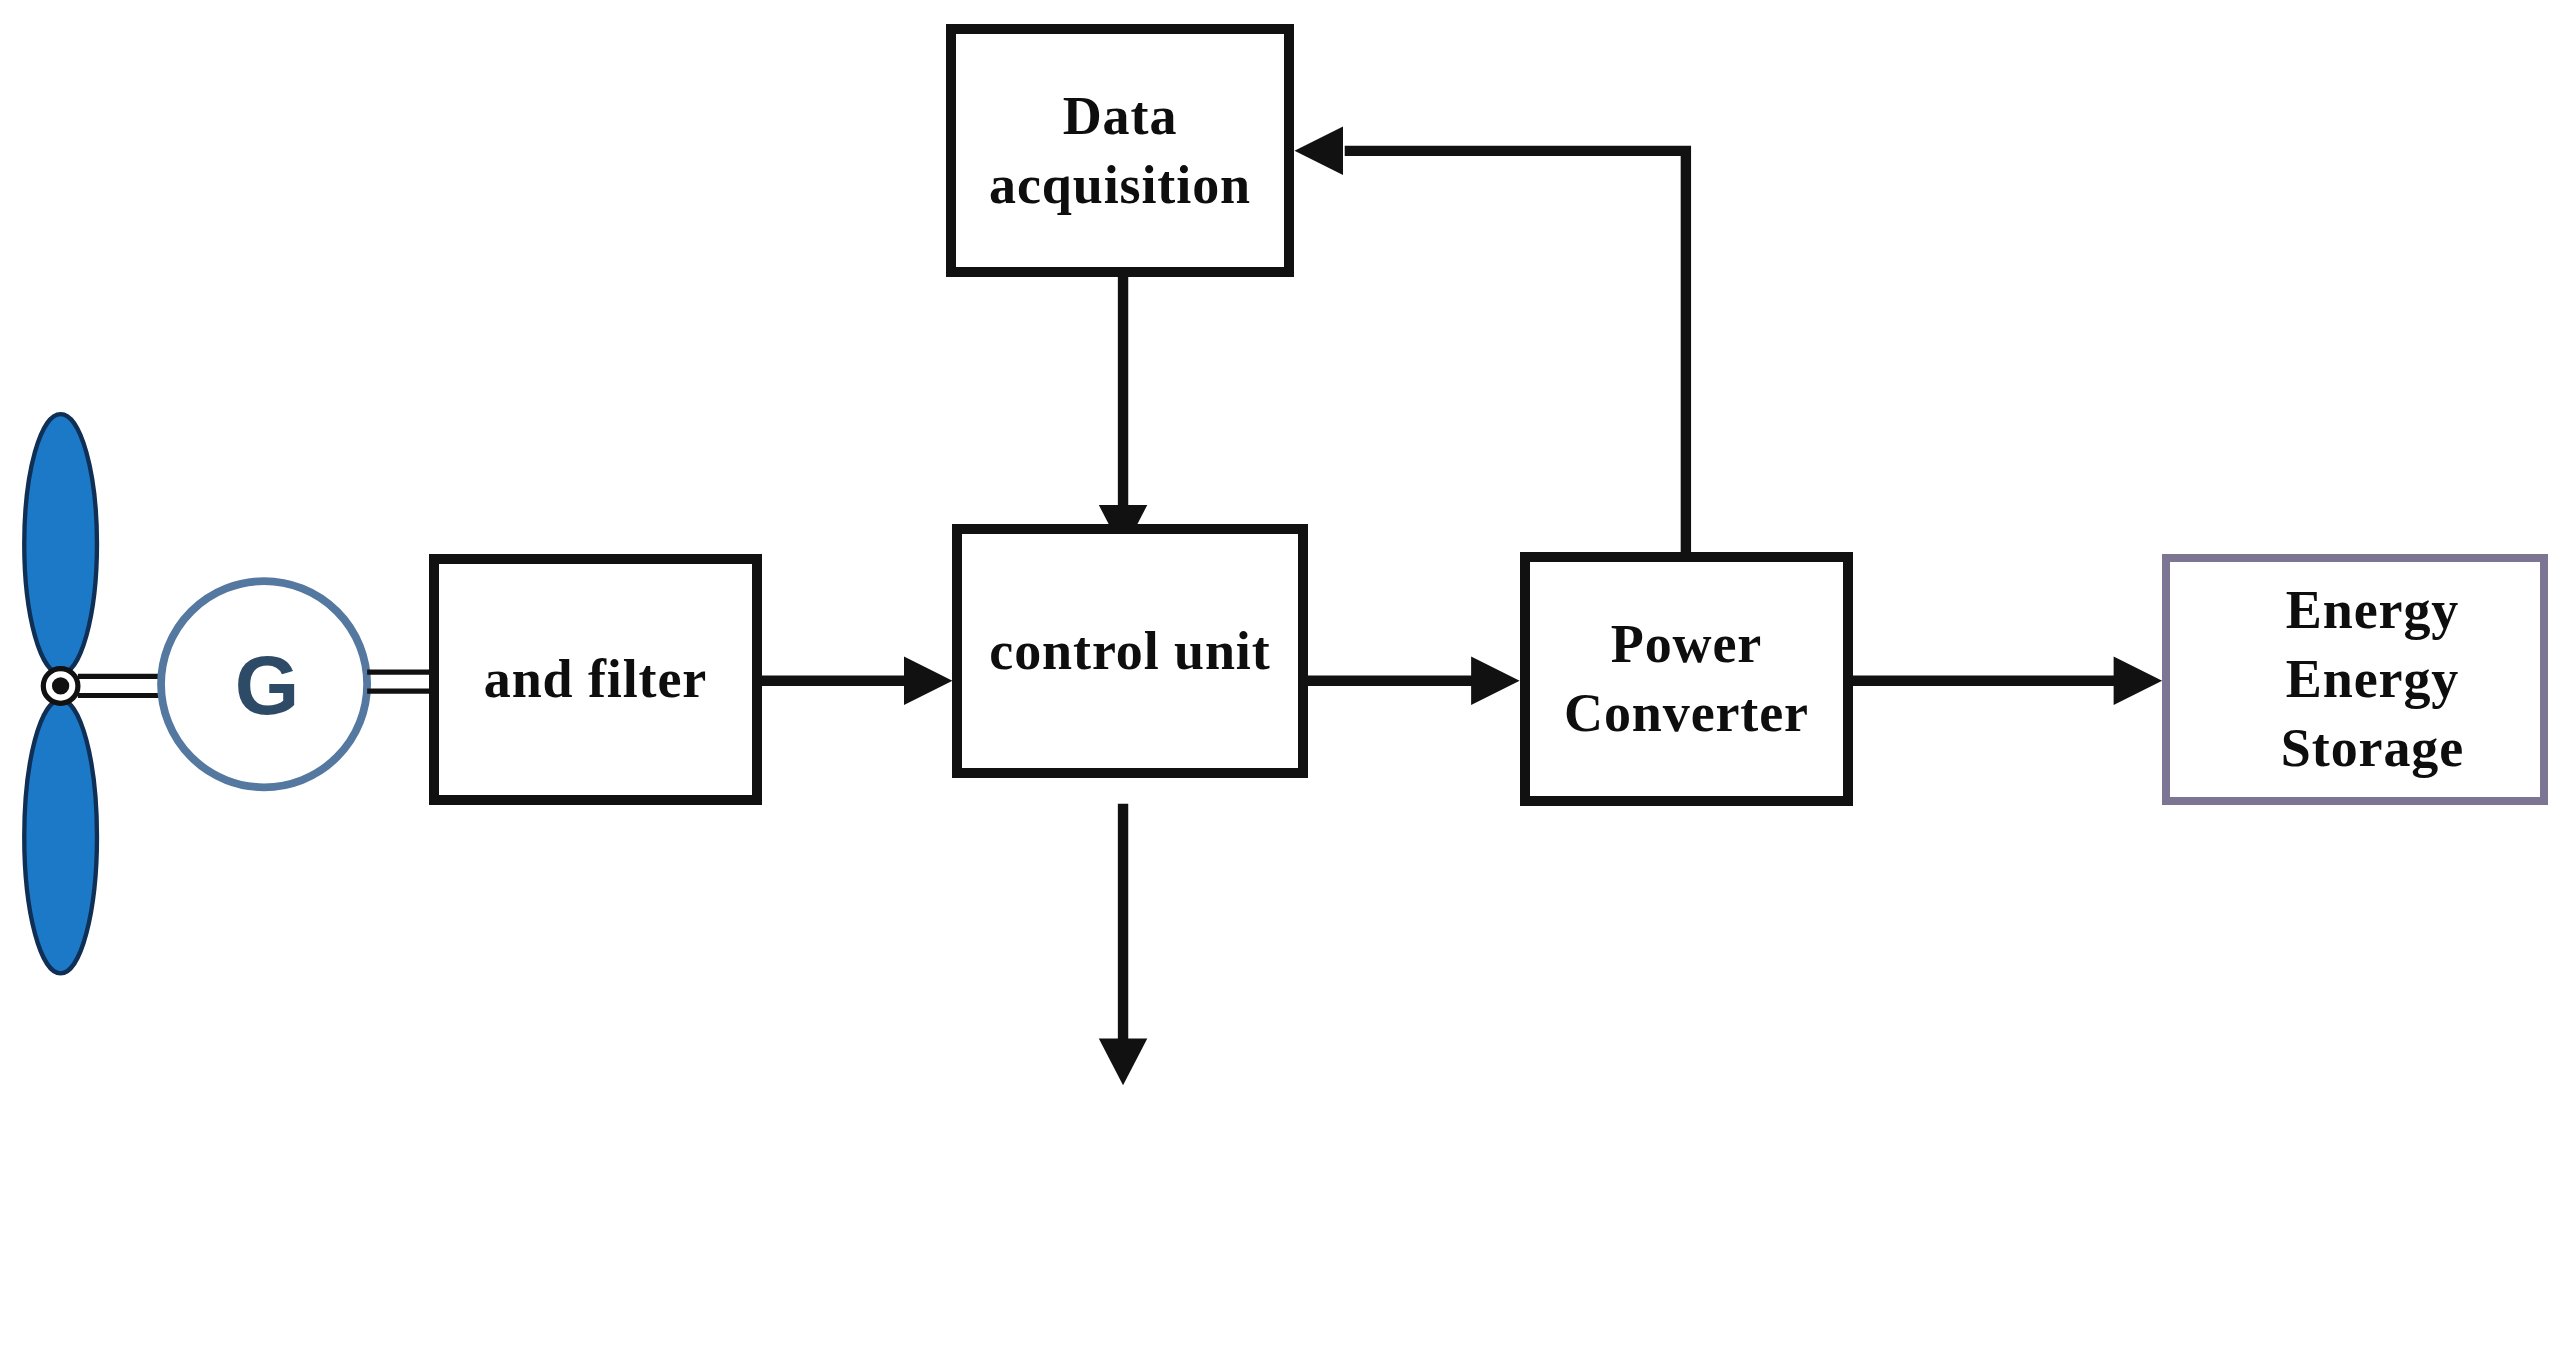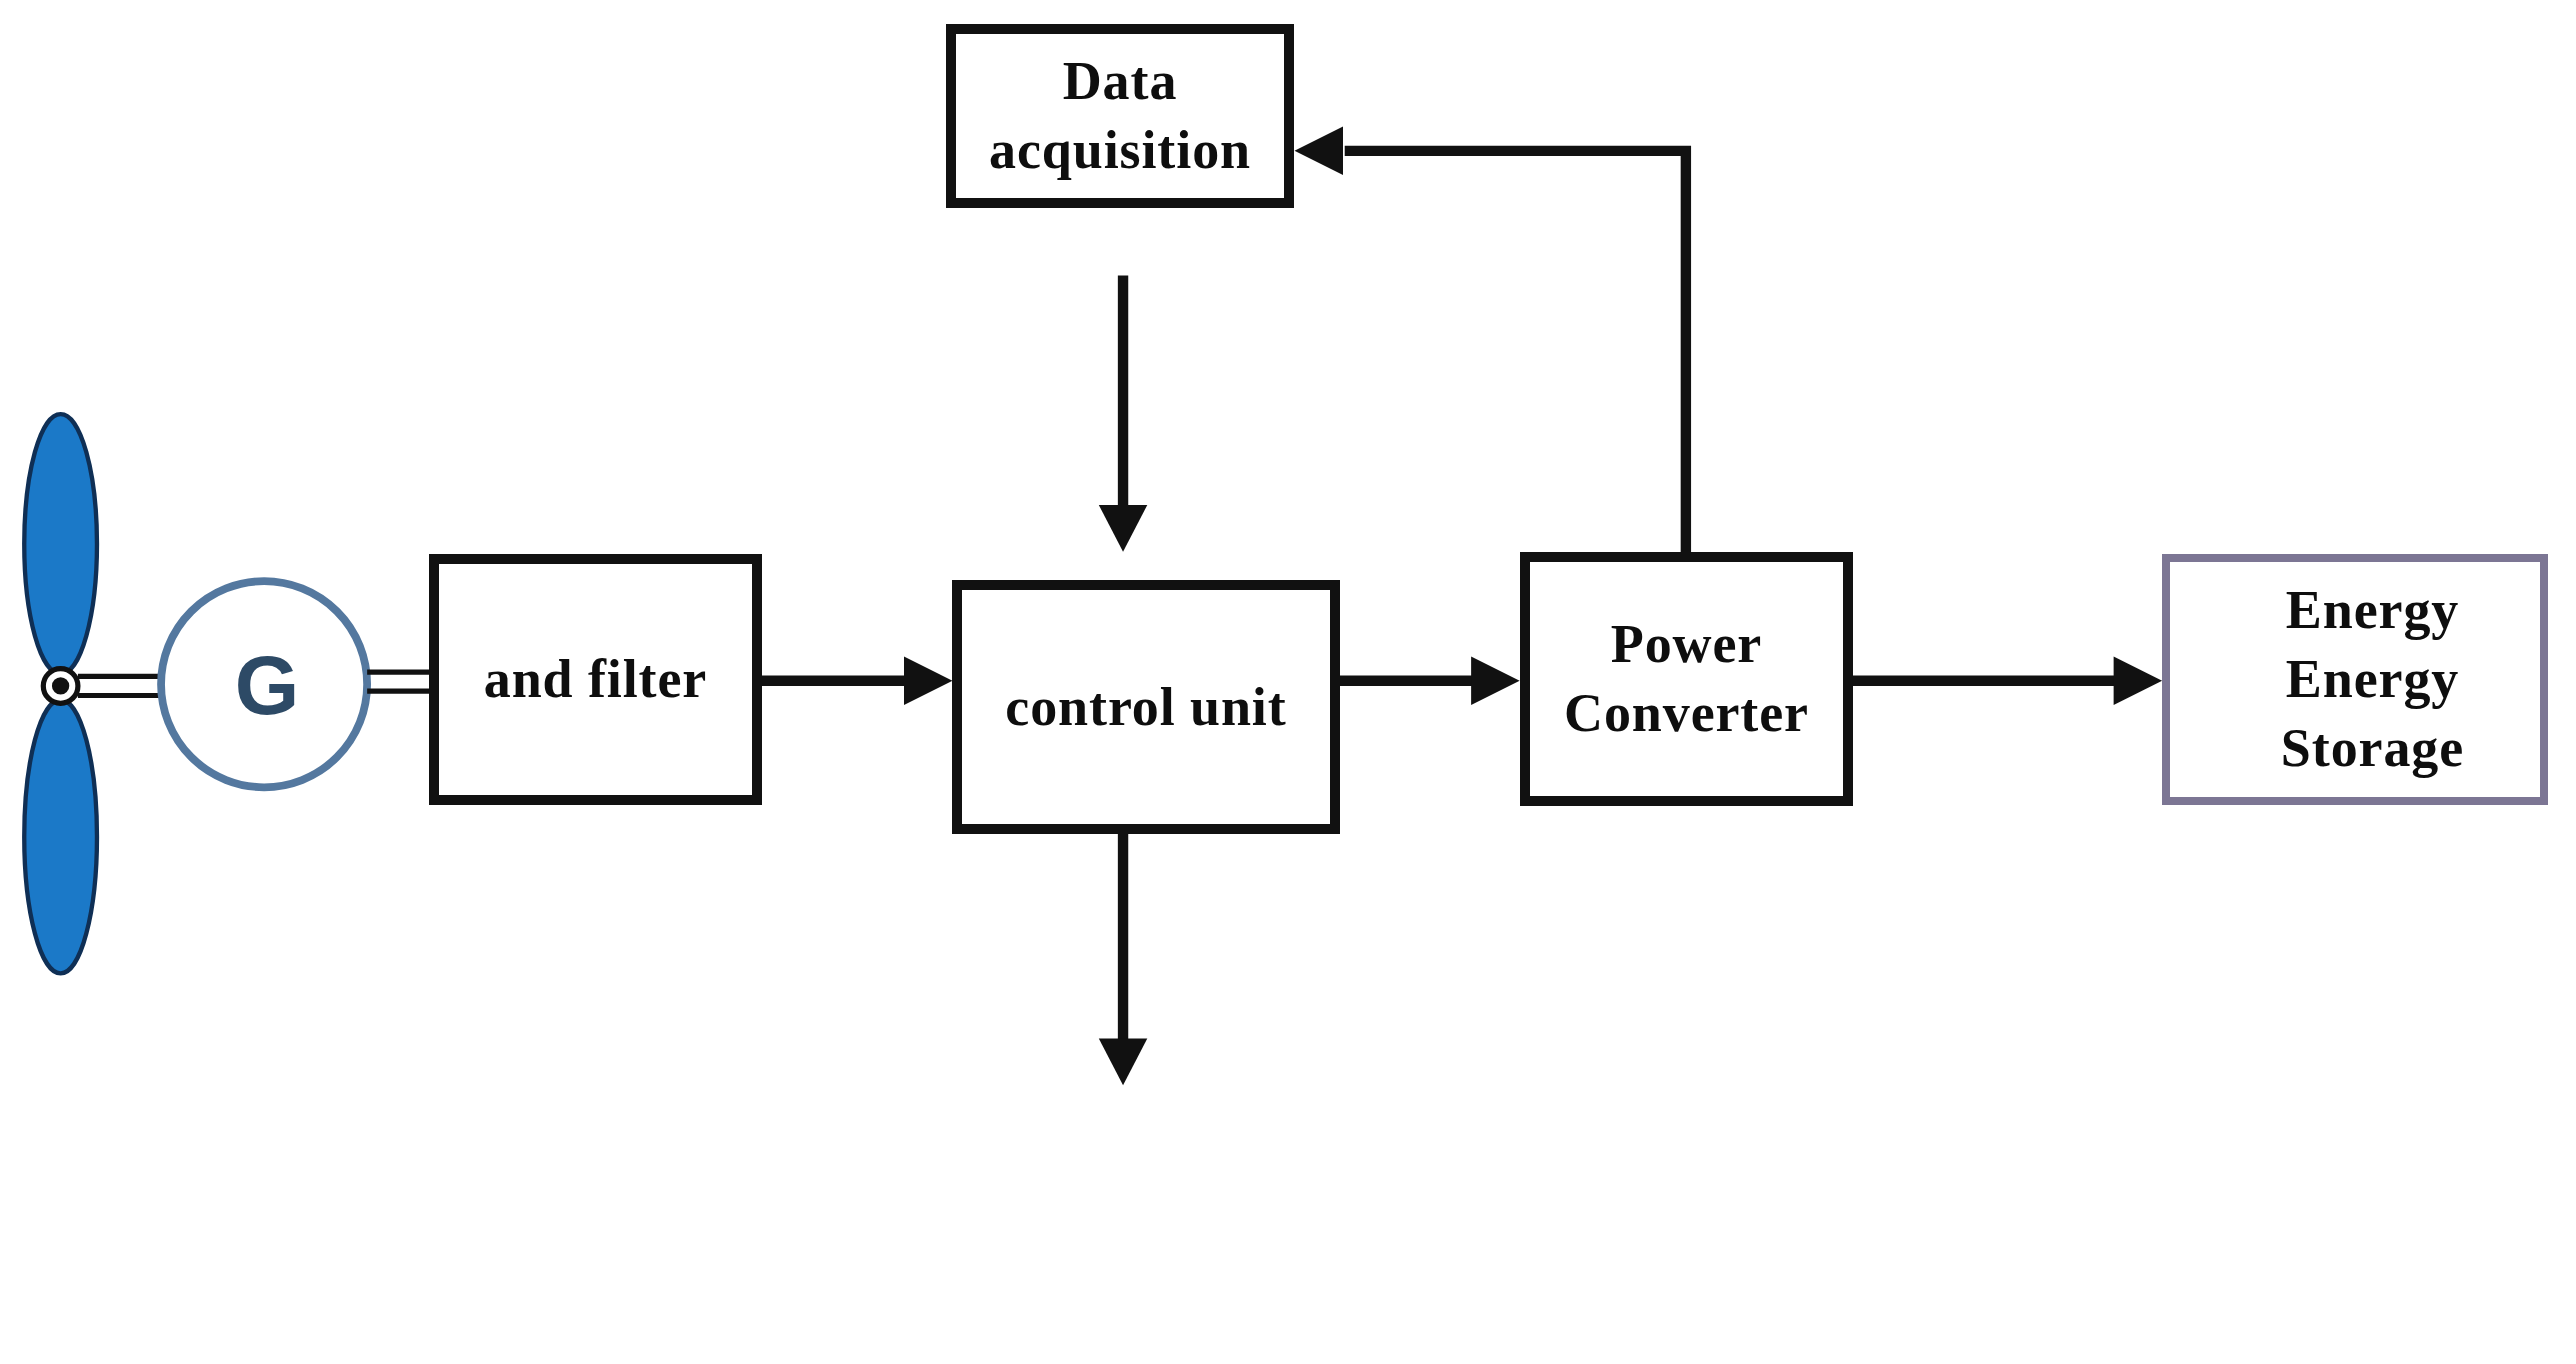--- a/index.html
+++ b/index.html
@@ -93,30 +93,30 @@
       <line x1="1297" y1="928" x2="1297" y2="1205" stroke-width="12" stroke="#111111"></line>
       <polygon points="1297,1253 1269,1199 1325,1199" fill="#111111"></polygon>
     </g>
 
     <g>
       <polyline points="1947,639 1947,174 1553,174" fill="none" stroke-width="12" stroke-linejoin="miter" stroke="#111111"></polyline>
       <polygon points="1495,174 1551,146 1551,202" fill="#111111"></polygon>
     </g>
   </svg>
 
-  <div class="node" style="left:946px; top:24px; width:348px; height:184px;">
+  <div class="node" style="left:946px; top:24px; width:348px; height:253px;">
     <span>Data</span>
     <span>acquisition</span>
   </div>
 
   <div class="node" style="left:429px; top:554px; width:333px; height:251px;">
     <span>and filter</span>
   </div>
 
-  <div class="node" style="left:952px; top:580px; width:388px; height:254px;">
+  <div class="node" style="left:952px; top:524px; width:356px; height:254px;">
     <span>control unit</span>
   </div>
 
   <div class="node" style="left:1520px; top:552px; width:333px; height:254px;">
     <span>Power</span>
     <span>Converter</span>
   </div>
 
   <div class="node node--battery" style="left: 2162px; top: 554px; width: 386px; height: 251px; border-color: rgb(124, 118, 148); padding-left: 35px;">
     <span>Energy</span>

